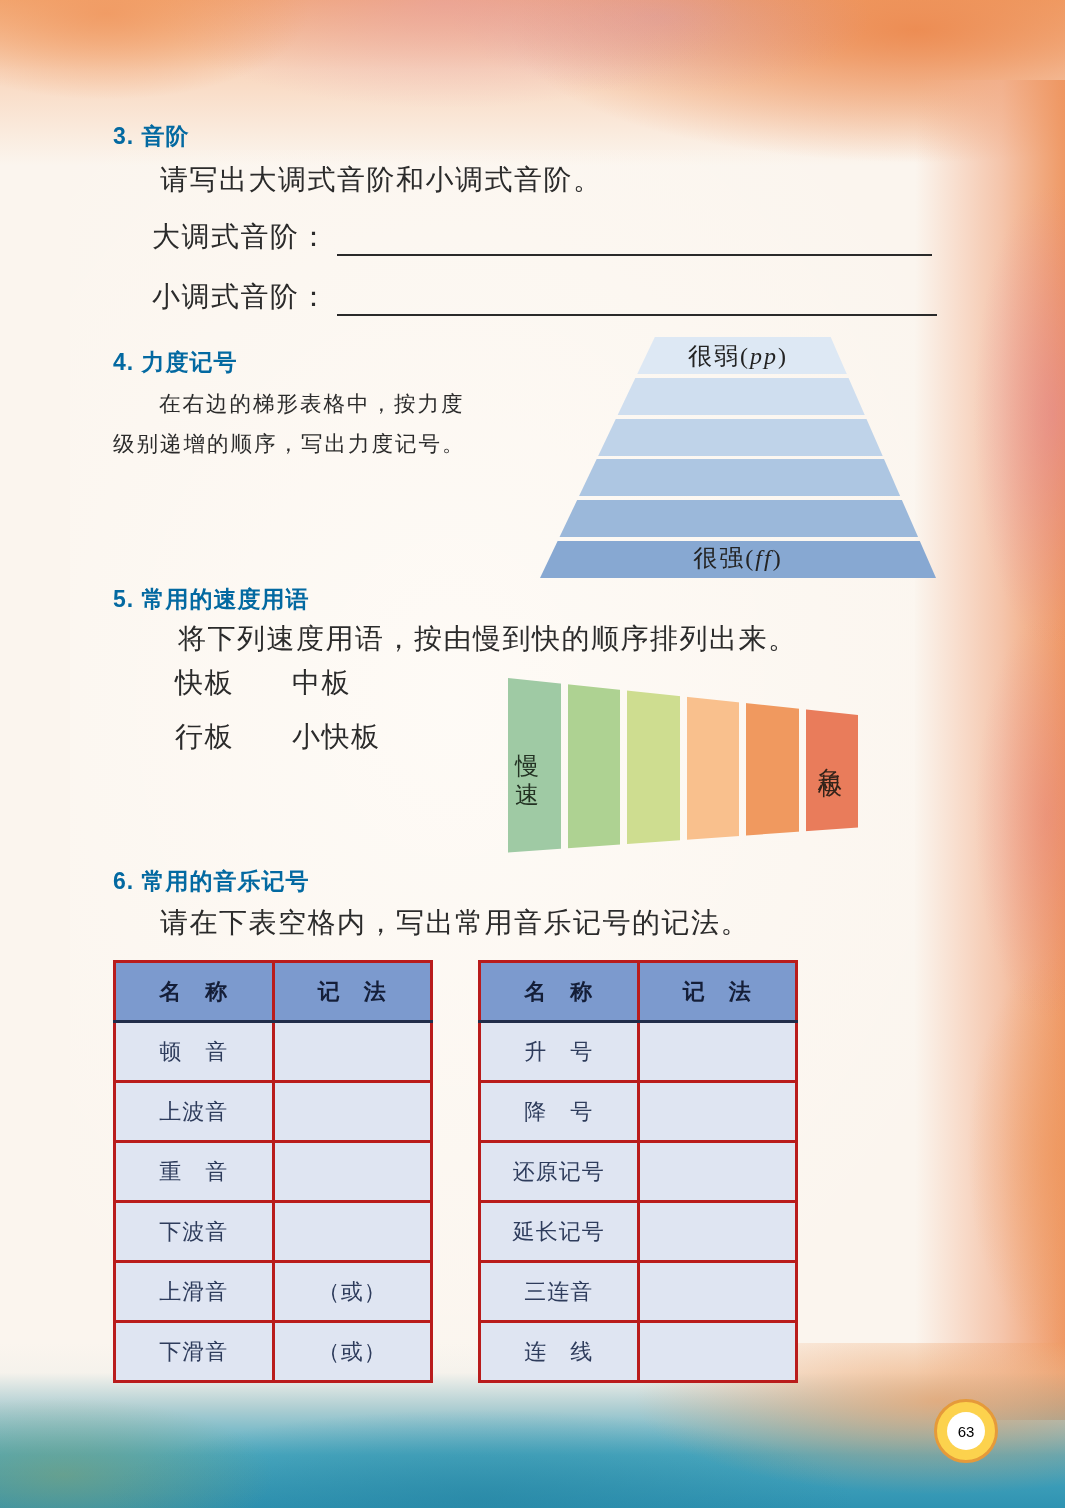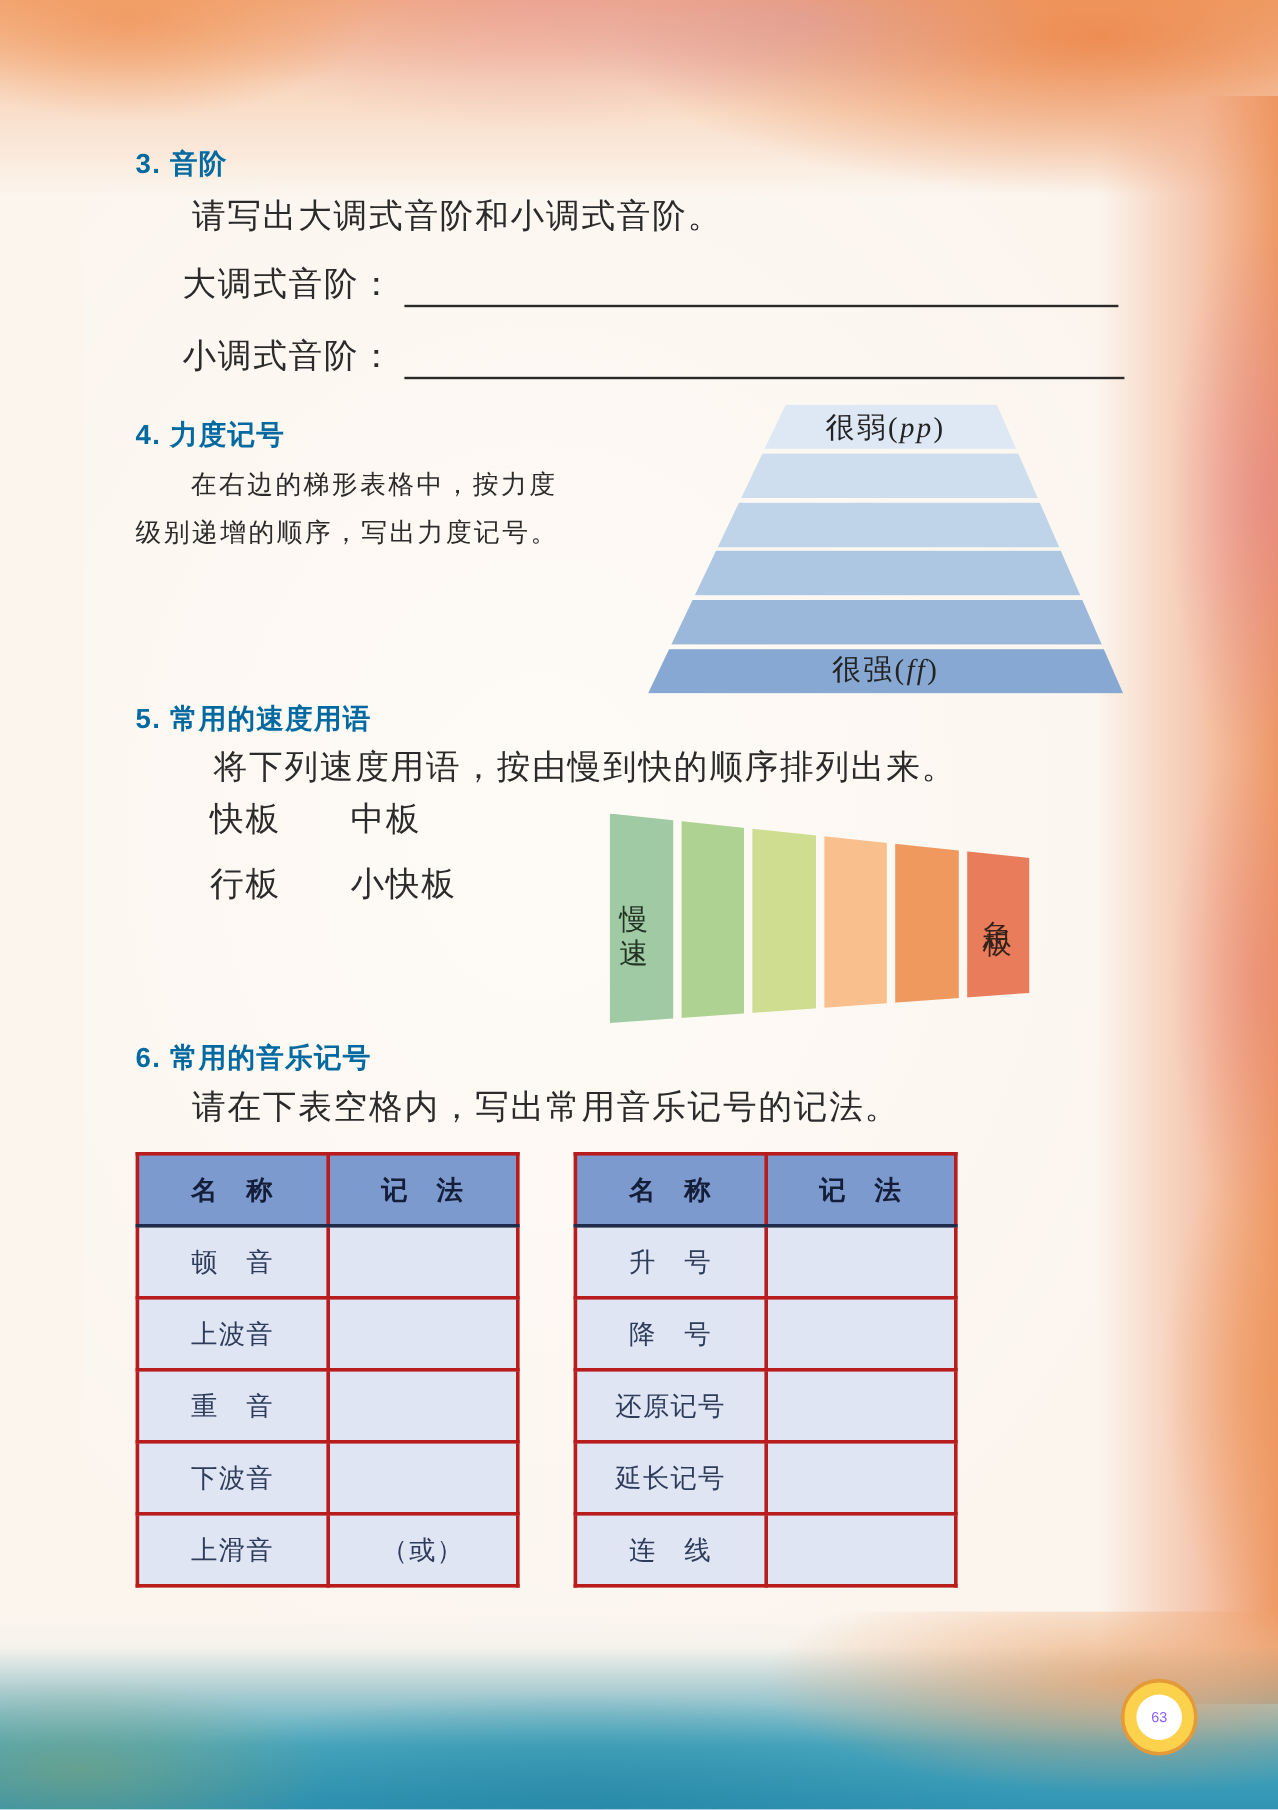--- a/index.html
+++ b/index.html
@@ -95,21 +95,21 @@
   .sym-table { border:3px solid #202c4a; }
   
   .page-badge {
     position:absolute; left:934px; top:1399px; width:64px; height:64px; z-index:4;
     background:#fcd24d; border:3px solid #e59a3a; border-radius:50%;
     display:flex; align-items:center; justify-content:center;
   }
   .page-badge .inner {
     width:38px; height:38px; background:#fff; border-radius:50%;
     display:flex; align-items:center; justify-content:center;
-    font-family:"Liberation Sans", sans-serif; font-size:12px; color:#8b5cf6;
+    font-family:"Liberation Sans", sans-serif; font-size:15px; color:#000000;
   }
   .terms-row { display:flex; gap:58px; }
   .para-line { font-size:21.5px; letter-spacing:2px; line-height:40px; }
   .indent { padding-left:46px; }
 </style>
 </head>
 <body>
 
 <div class="decor decor-center"></div>
 <div class="decor decor-top"></div>
@@ -190,20 +190,24 @@
         <td></td>
       </tr>
   <tr>
         <td>下波音</td>
         <td></td>
       </tr>
   <tr>
         <td>上滑音</td>
         <td>（或）</td>
       </tr>
+  <tr>
+        <td>下滑音</td>
+        <td>（或）</td>
+      </tr>
 </tbody>
   </table>
 
 <table class="sym-table" style="left:478px;">
   <tbody>
       <tr>
     <th>名　称</th>
     <th>记　法</th>
   </tr>
   <tr>
@@ -216,20 +220,24 @@
       </tr>
   <tr>
         <td>还原记号</td>
         <td></td>
       </tr>
   <tr>
         <td>延长记号</td>
         <td></td>
       </tr>
   <tr>
+        <td>三连音</td>
+        <td></td>
+      </tr>
+  <tr>
         <td>连　线</td>
         <td></td>
       </tr>
 </tbody>
   </table>
 
 <div class="page-badge">
   <div class="inner">63</div>
 </div>
 

